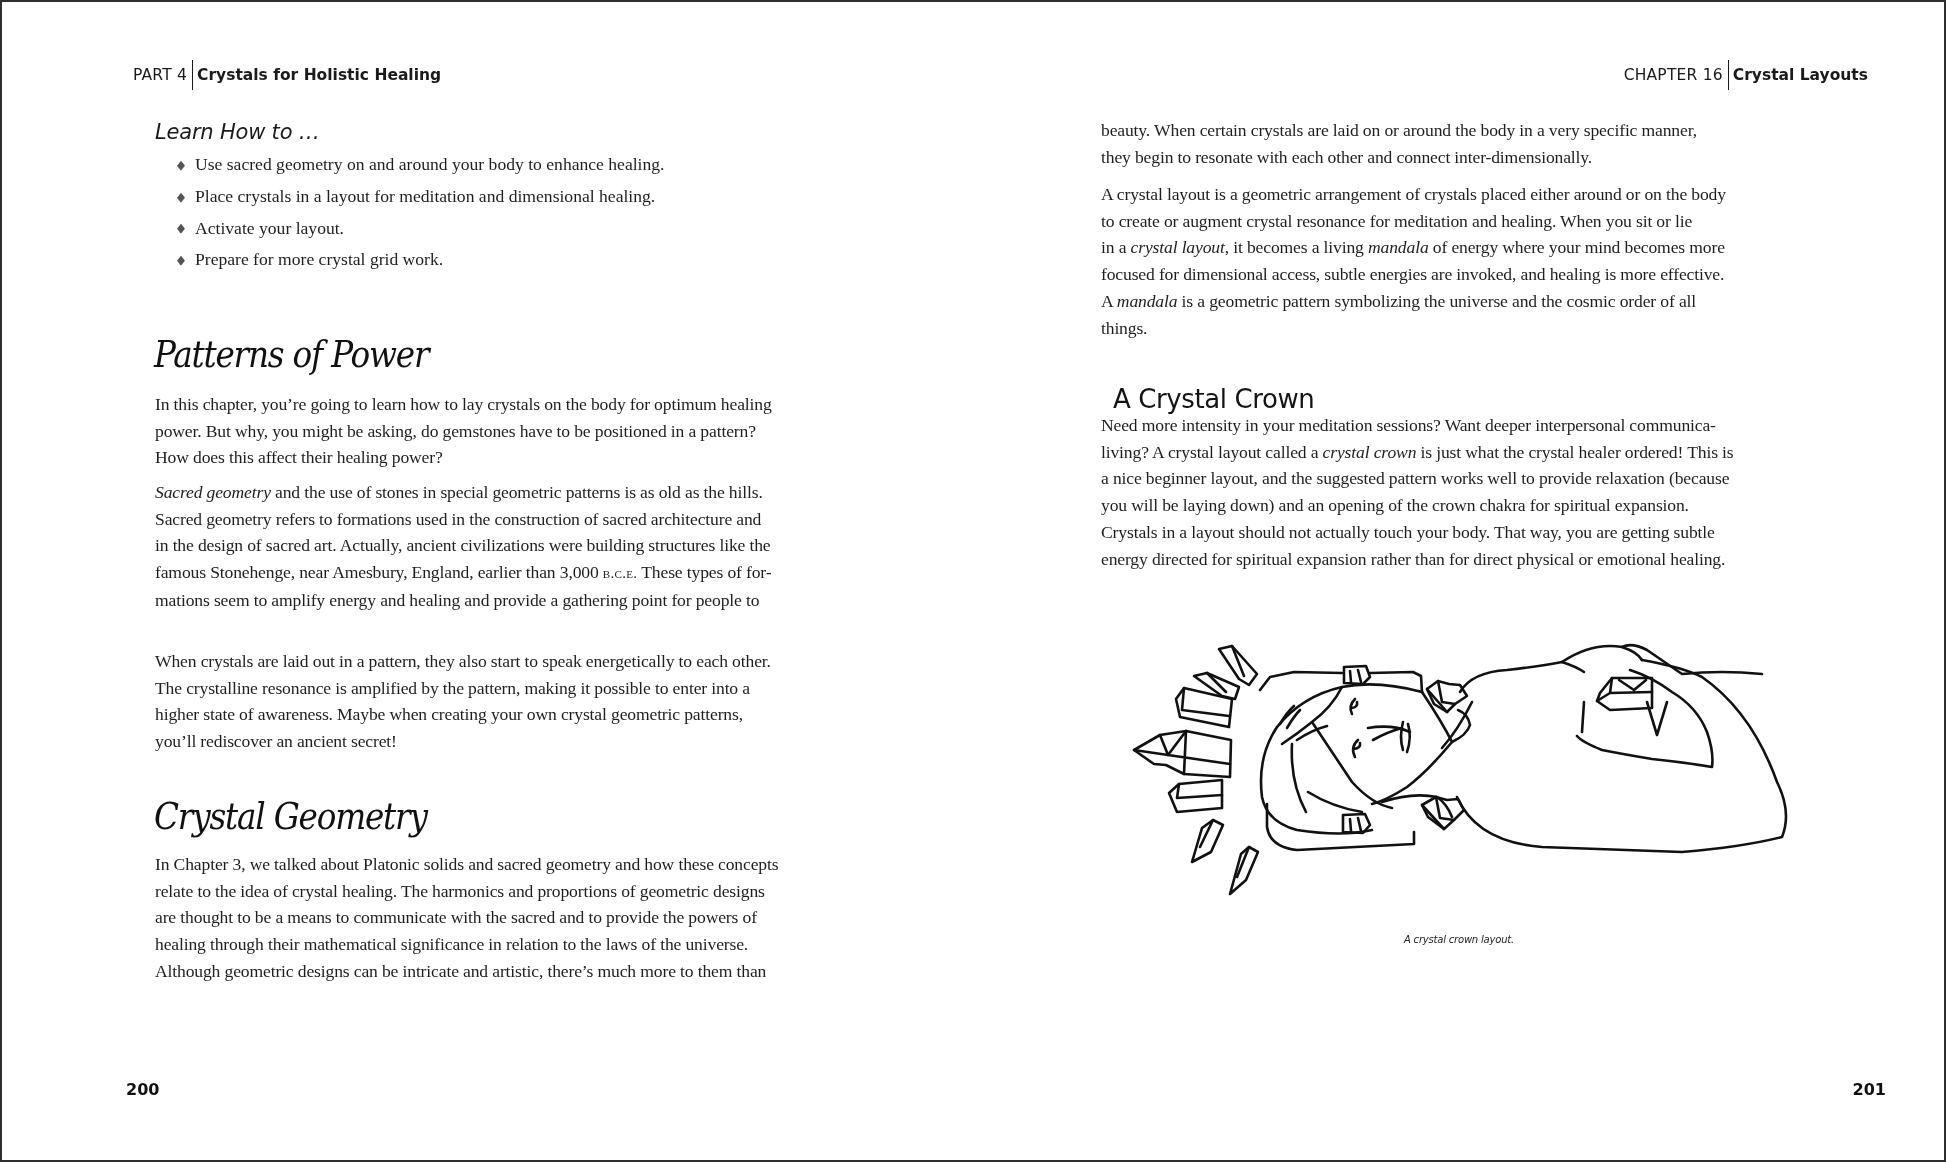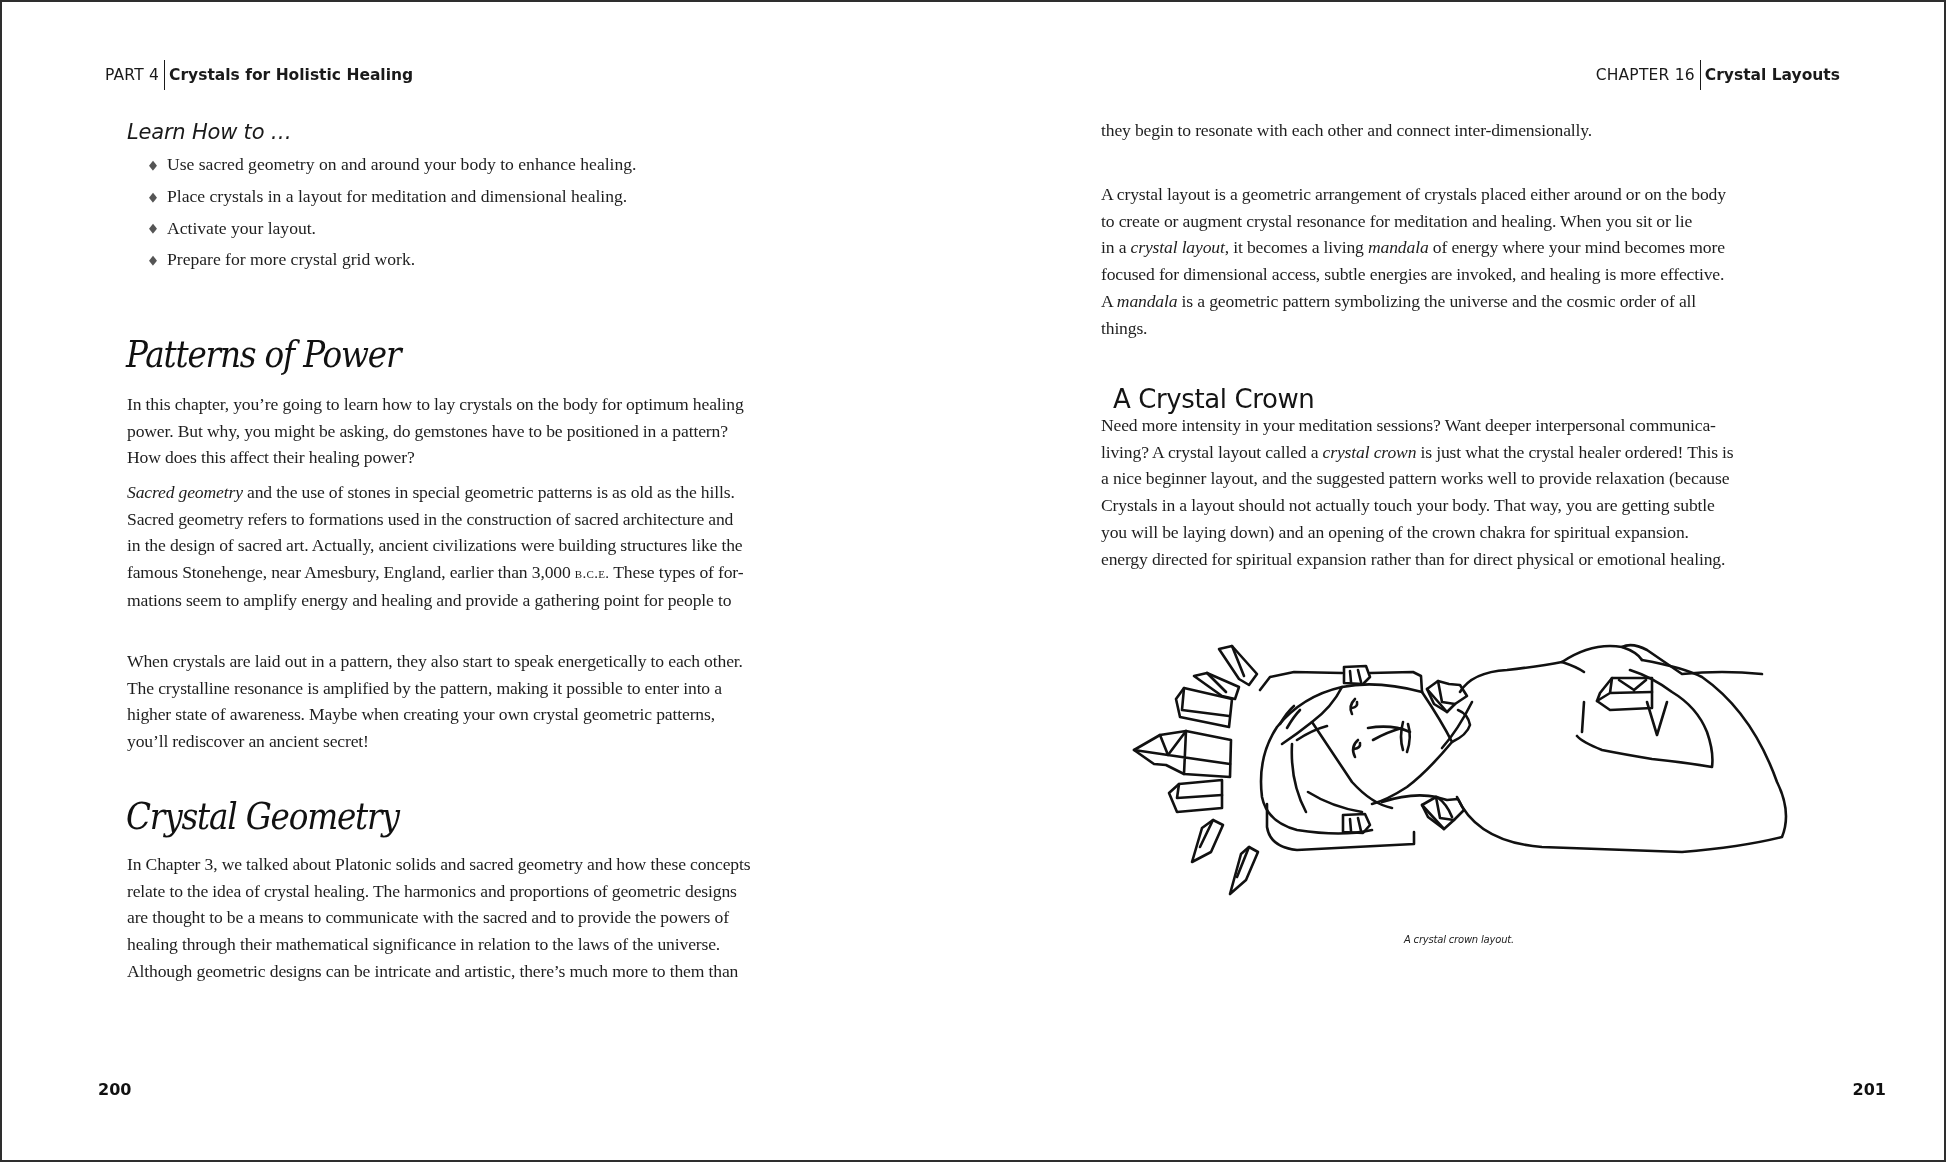--- a/index.html
+++ b/index.html
@@ -18,20 +18,21 @@
       left: 0; top: 0;
       width: 1942px;
       height: 1158px;
       border: 2px solid #2e2e2e;
       background: #ffffff;
     }
     .page {
       position: absolute;
       top: 0;
       height: 988px;
+      margin-left: 28px;
     }
     .page-left { left: 0; width: 971px; }
     .page-right { left: 971px; width: 971px; }
 
     
     .running-head {
       position: absolute;
       top: 58px;
       font-family: "DejaVu Sans", sans-serif;
       font-size: 15.5px;
@@ -231,40 +232,41 @@
 
   <div class="page page-right">
     <div class="running-head">
       <span class="rh-label">CHAPTER 16</span>
       <span class="rh-rule"></span>
       <span class="rh-title">Crystal Layouts</span>
     </div>
   </div>
 
   <p class="para serif" style="left:1099px; top:115px;">
+    <span class="line">beauty. When certain crystals are laid on or around the body in a very specific manner,</span>
     <span class="line">they begin to resonate with each other and connect inter-dimensionally.</span>
   </p>
 
   <p class="para serif" style="left:1099px; top:179px;">
     <span class="line">A crystal layout is a geometric arrangement of crystals placed either around or on the body</span>
     <span class="line">to create or augment crystal resonance for meditation and healing. When you sit or lie</span>
     <span class="line"><span>in a </span><em>crystal layout</em><span>, it becomes a living </span><em>mandala</em><span> of energy where your mind becomes more</span></span>
     <span class="line">focused for dimensional access, subtle energies are invoked, and healing is more effective.</span>
     <span class="line"><span>A </span><em>mandala</em><span> is a geometric pattern symbolizing the universe and the cosmic order of all</span></span>
     <span class="line">things.</span>
   </p>
 
   <h3 class="sans-head" style="left:1099px; top:370px; margin:12px;">A Crystal Crown</h3>
 
   <p class="para serif" style="left:1099px; top:410px;">
     <span class="line">Need more intensity in your meditation sessions? Want deeper interpersonal communica-</span>
     <span class="line"><span>living? A crystal layout called a </span><em>crystal crown</em><span> is just what the crystal healer ordered! This is</span></span>
     <span class="line">a nice beginner layout, and the suggested pattern works well to provide relaxation (because</span>
+    <span class="line">you will be laying down) and an opening of the crown chakra for spiritual expansion.</span>
     <span class="line">Crystals in a layout should not actually touch your body. That way, you are getting subtle</span>
-    <span class="line">you will be laying down) and an opening of the crown chakra for spiritual expansion.</span>
     <span class="line">energy directed for spiritual expansion rather than for direct physical or emotional healing.</span>
   </p>
 
   <div class="illustration">
     <svg viewBox="0 0 680 300" fill="none" stroke="#111" stroke-width="2.6" stroke-linecap="round" stroke-linejoin="round">
 
       <g>
         <path d="M97 17 L110 14 L135 42 L127 53 L117 47 Z"></path>
         <path d="M110 14 L122 44"></path>
       </g>

